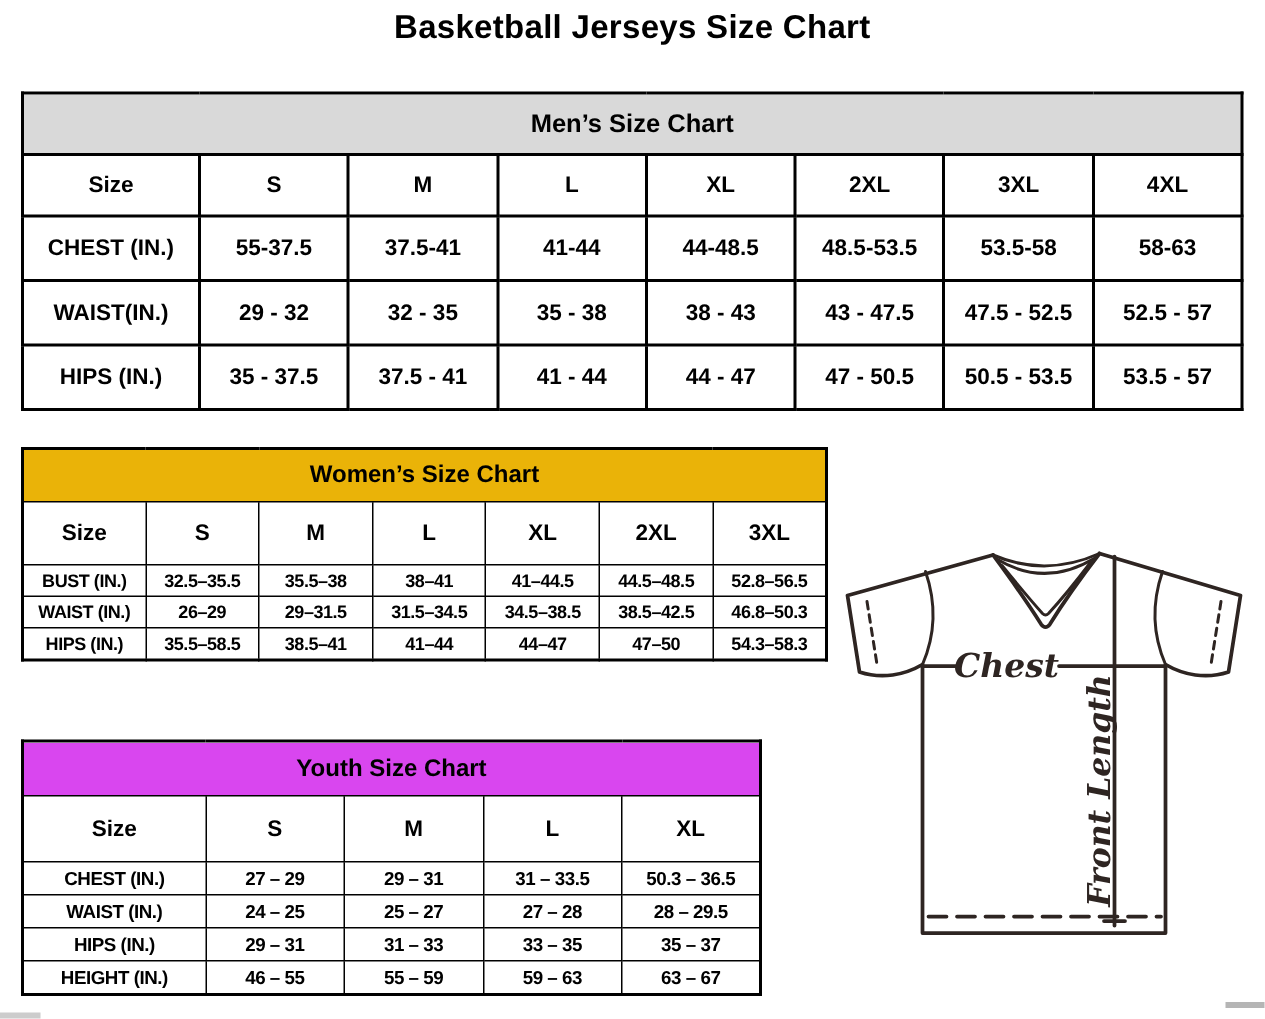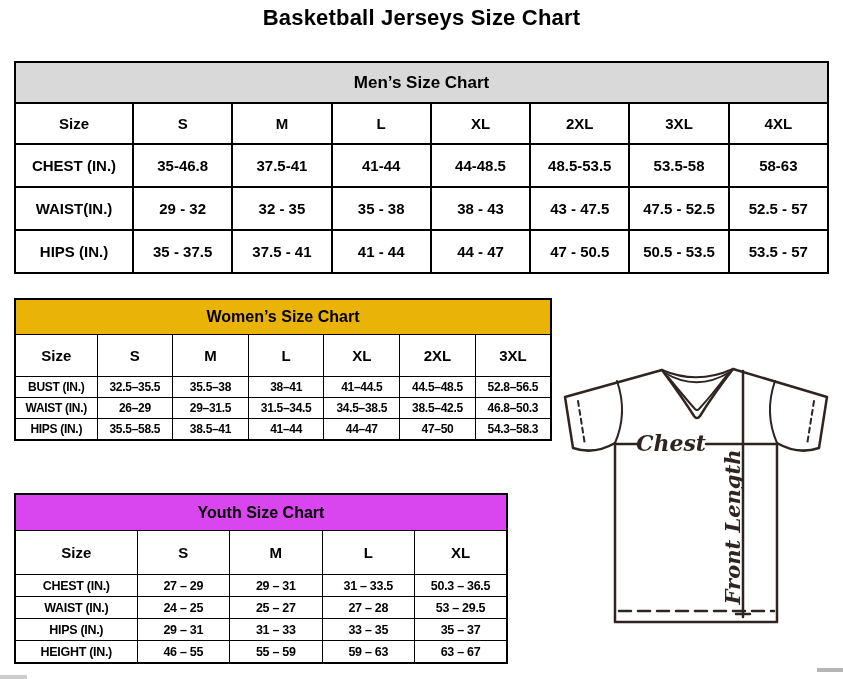--- a/index.html
+++ b/index.html
@@ -75,21 +75,21 @@
     <td>S</td>
     <td>M</td>
     <td>L</td>
     <td>XL</td>
     <td>2XL</td>
     <td>3XL</td>
     <td>4XL</td>
   </tr>
   <tr class="datarow">
     <td>CHEST (IN.)</td>
-    <td>35-46.8</td>
+    <td>55-37.5</td>
     <td>37.5-41</td>
     <td>41-44</td>
     <td>44-48.5</td>
     <td>48.5-53.5</td>
     <td>53.5-58</td>
     <td>58-63</td>
   </tr>
   <tr class="datarow">
     <td>WAIST(IN.)</td>
     <td>29 - 32</td>
@@ -190,21 +190,21 @@
     <td>27 – 29</td>
     <td>29 – 31</td>
     <td>31 – 33.5</td>
     <td>50.3 – 36.5</td>
   </tr>
   <tr class="datarow">
     <td>WAIST (IN.)</td>
     <td>24 – 25</td>
     <td>25 – 27</td>
     <td>27 – 28</td>
-    <td>53 – 29.5</td>
+    <td>28 – 29.5</td>
   </tr>
   <tr class="datarow">
     <td>HIPS (IN.)</td>
     <td>29 – 31</td>
     <td>31 – 33</td>
     <td>33 – 35</td>
     <td>35 – 37</td>
   </tr>
   <tr class="datarow">
     <td>HEIGHT (IN.)</td>

